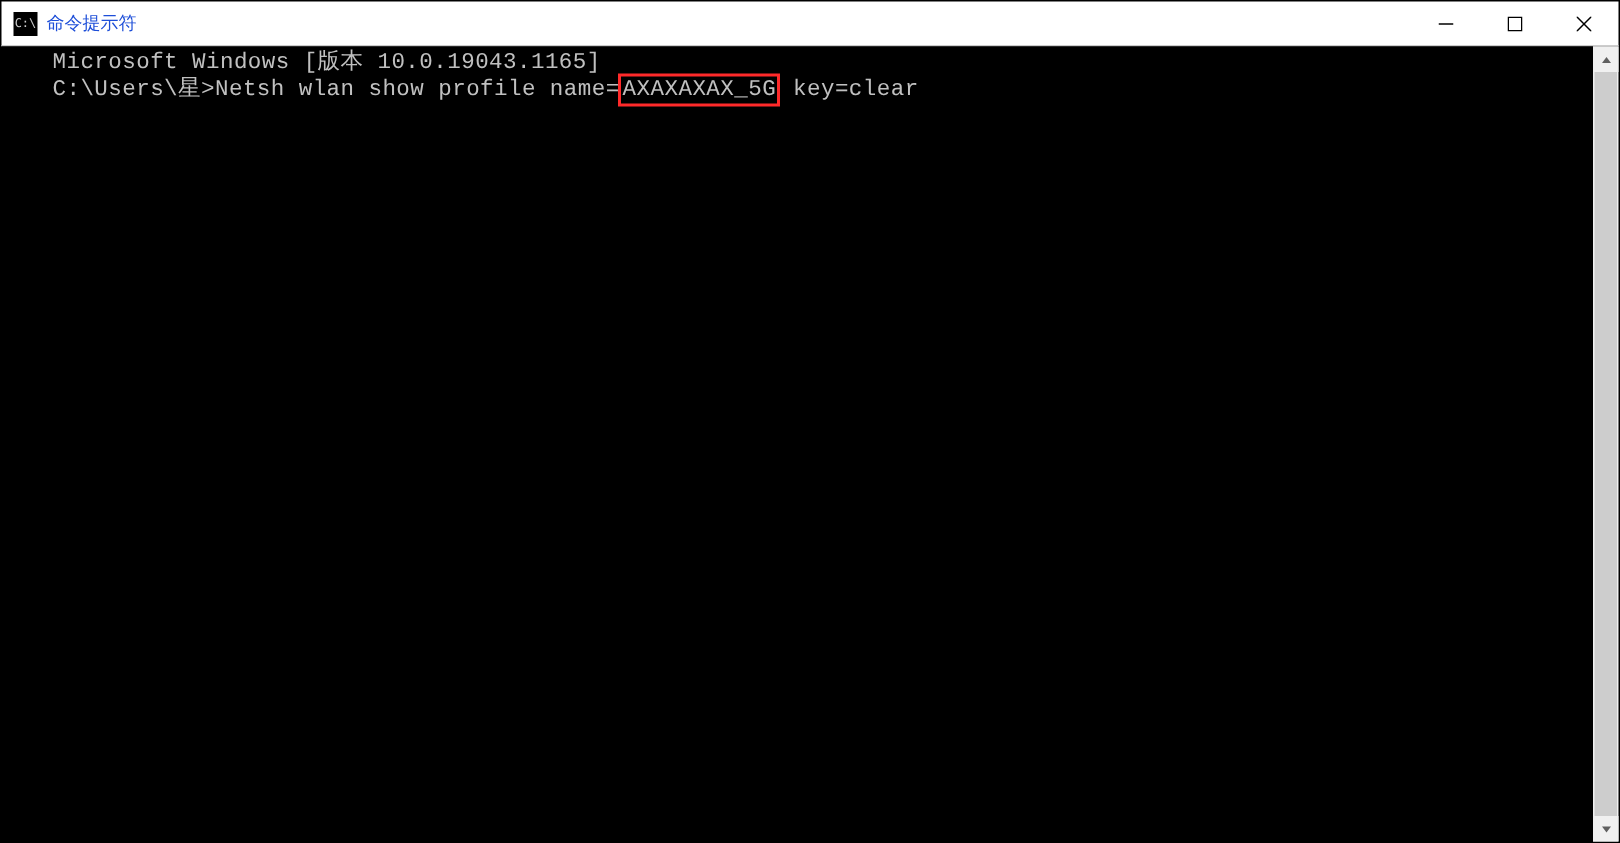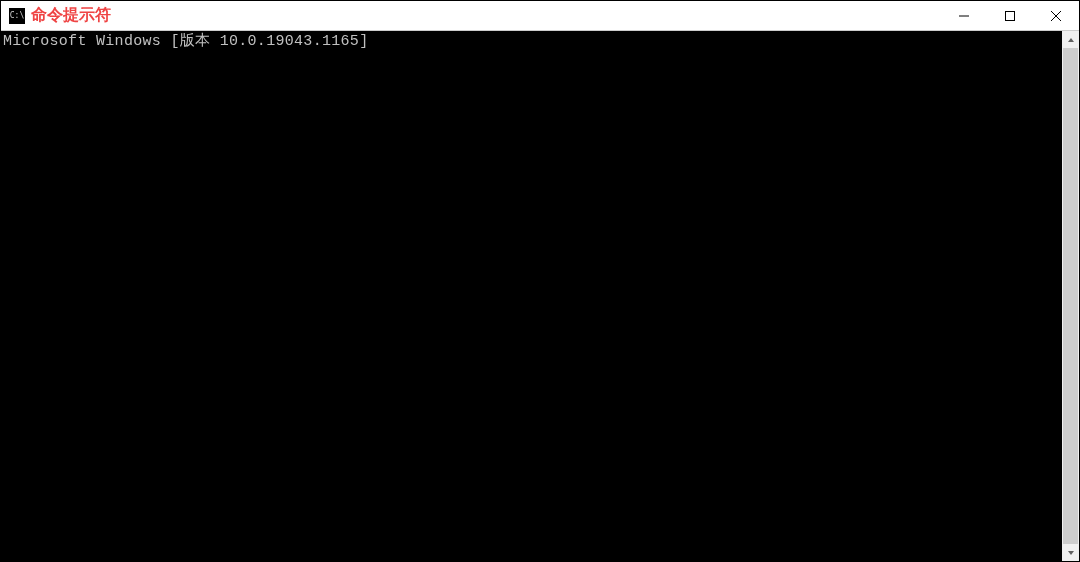--- a/index.html
+++ b/index.html
@@ -47,24 +47,23 @@
       justify-content: center;
       flex-shrink: 0;
     }
     .app-icon-text {
       color: #ccc;
       font-size: 8px;
       font-family: Consolas, monospace;
       line-height: 1;
     }
     .title-text {
-      font-size: 16px;
-      color: #ef4444;
+      font-size: 12px;
+      color: #1d4ed8;
       white-space: nowrap;
-      font-weight: bold;
     }
     .window-controls {
       display: flex;
       height: 100%;
       flex-shrink: 0;
     }
     .win-btn {
       width: 46px;
       height: 100%;
       display: flex;
@@ -131,20 +130,21 @@
       fill: #606060;
     }
     .highlight-box {
       border: 2px solid #ff2a2a;
       padding: 0 1px;
       display: inline-block;
       margin: -2px -1px;
     }
     .t-line {
       display: block;
+      margin-left: 32px;
     }
   </style>
 </head>
 <body>
 
 <div class="window">
   <div class="titlebar">
     <div class="titlebar-left">
       <span class="app-icon">
         <span class="app-icon-text">C:\</span>
@@ -165,21 +165,21 @@
       <button class="win-btn close">
         <svg viewBox="0 0 10 10">
             <line x1="0" y1="0" x2="10" y2="10"></line>
             <line x1="10" y1="0" x2="0" y2="10"></line>
           </svg>
       </button>
     </div>
   </div>
 
   <div class="client-area">
-    <div class="terminal"><span class="t-line"><span>Microsoft Windows [版本 </span><span>10.0.19043.1165</span><span>]</span></span><span class="t-line"></span></div>
+    <div class="terminal"><span class="t-line"><span>Microsoft Windows [版本 </span><span>10.0.19043.1165</span><span>]</span></span><span class="t-line"></span><span class="t-line"><span>C:\Users\星&gt;</span><span>Netsh wlan show profile name=</span><span class="highlight-box">AXAXAXAX_5G</span><span> key=clear</span></span></div>
 
     <div class="scrollbar">
       <div class="scroll-btn up">
         <svg viewBox="0 0 8 8">
             <polygon points="4,2 7,6 1,6"></polygon>
           </svg>
       </div>
       <div class="scroll-thumb"></div>
       <div class="scroll-btn down">
         <svg viewBox="0 0 8 8">

